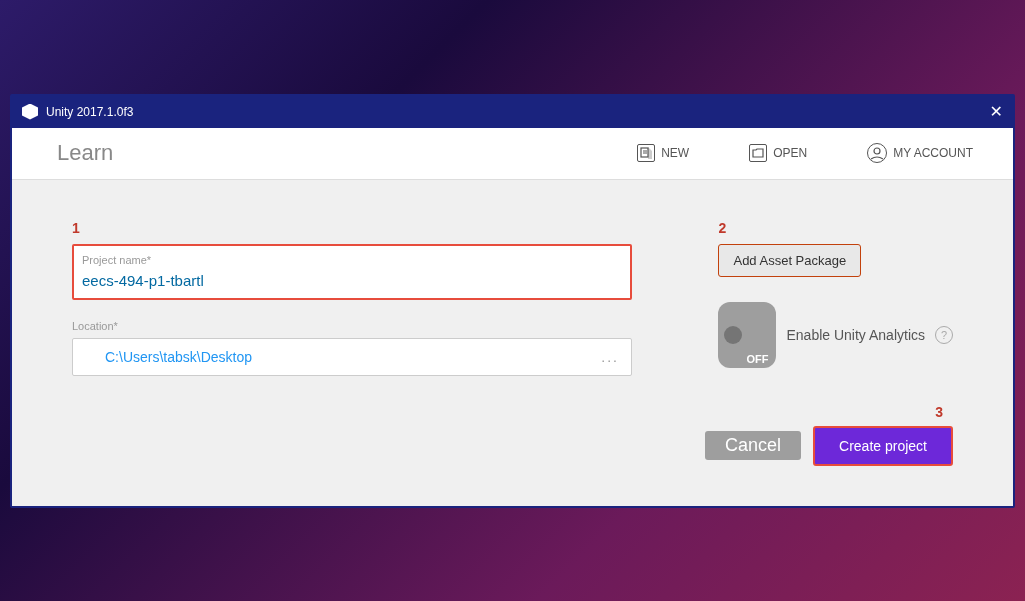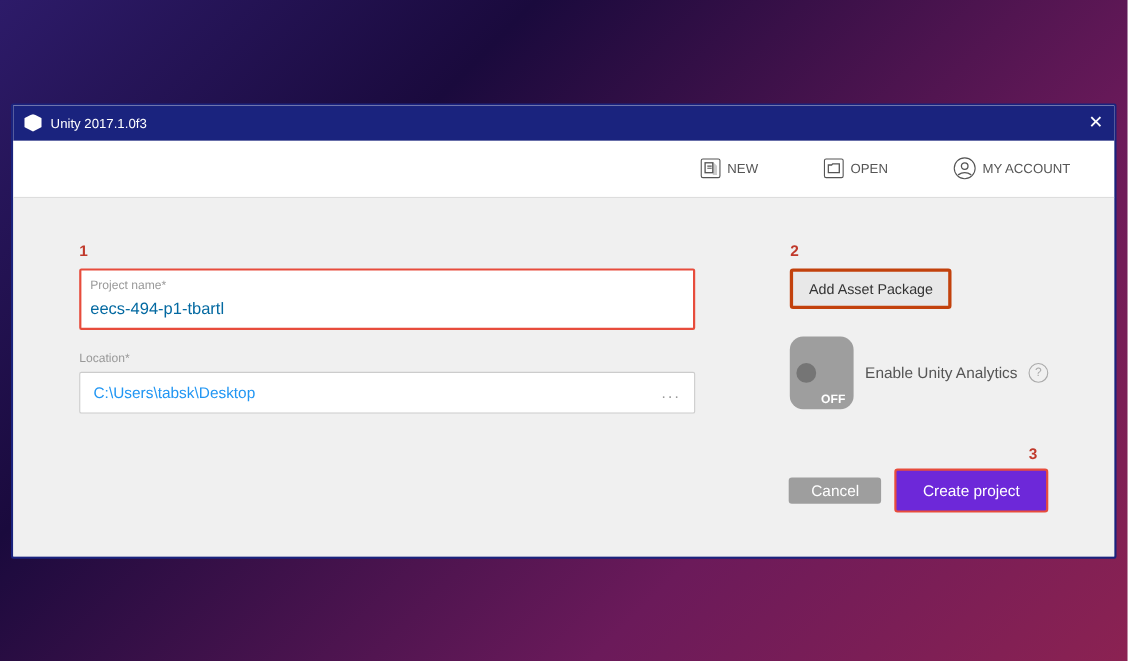--- a/index.html
+++ b/index.html
@@ -160,20 +160,21 @@
       padding: 10px 12px;
       background: white;
       border-radius: 2px;
       display: flex;
       align-items: center;
       justify-content: space-between;
     }
     .location-text {
       font-size: 14px;
       color: #2196F3;
+      margin-left: 20px;
     }
     .location-dots {
       font-size: 14px;
       color: #999;
       letter-spacing: 2px;
     }
     .right-section {
       position: absolute;
       top: 40px;
       right: 60px;
@@ -209,21 +210,21 @@
       border-radius: 50%;
       display: inline-block;
     }
     .radio-circle.selected {
       border-color: #00bcd4;
       background: #00bcd4;
       position: relative;
     }
     .add-asset-btn {
       padding: 8px 14px;
-      border: 3px solid #c2410c;
+      border: 1px solid #c2410c;
       background: #e8e8e8;
       border-radius: 3px;
       font-size: 13px;
       color: #333;
       cursor: pointer;
       font-family: inherit;
     }
     .analytics-row {
       display: flex;
       align-items: center;
@@ -280,21 +281,21 @@
       position: absolute;
       top: -22px;
       right: 10px;
     }
     .cancel-btn {
       padding: 4px 20px;
       background: #9e9e9e;
       border: none;
       border-radius: 3px;
       color: white;
-      font-size: 14px;
+      font-size: 18px;
       cursor: pointer;
       font-family: inherit;
     }
     .create-btn {
       padding: 10px 24px;
       background: #6d28d9;
       border: 2px solid #e74c3c;
       border-radius: 3px;
       color: white;
       font-size: 14px;
@@ -310,20 +311,21 @@
   <div class="titlebar">
     <div class="titlebar-left">
       <span class="unity-logo"></span>
       <span>Unity 2017.1.0f3</span>
     </div>
     <button class="close-btn">✕</button>
   </div>
 
   <div class="navbar">
     <div class="nav-tabs">
+      <a class="nav-tab">Learn</a>
     </div>
     <div class="nav-actions">
       <button class="nav-action-btn">
         <div class="nav-action-icon">
           <svg width="12" height="12" viewBox="0 0 12 12">
               <rect x="1" y="1" width="7" height="9" fill="none" stroke="#555" stroke-width="1.2"></rect>
               <line x1="3" y1="4" x2="7" y2="4" stroke="#555" stroke-width="1"></line>
               <line x1="3" y1="6" x2="7" y2="6" stroke="#555" stroke-width="1"></line>
               <polygon points="8,0 12,4 12,12 8,12 8,0" fill="#555" opacity="0.3"></polygon>
             </svg>

